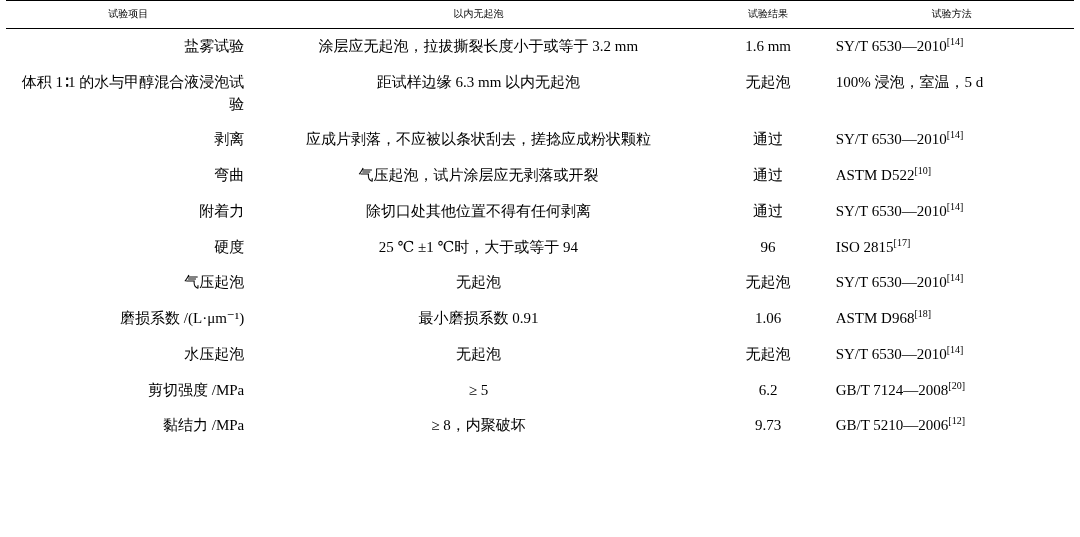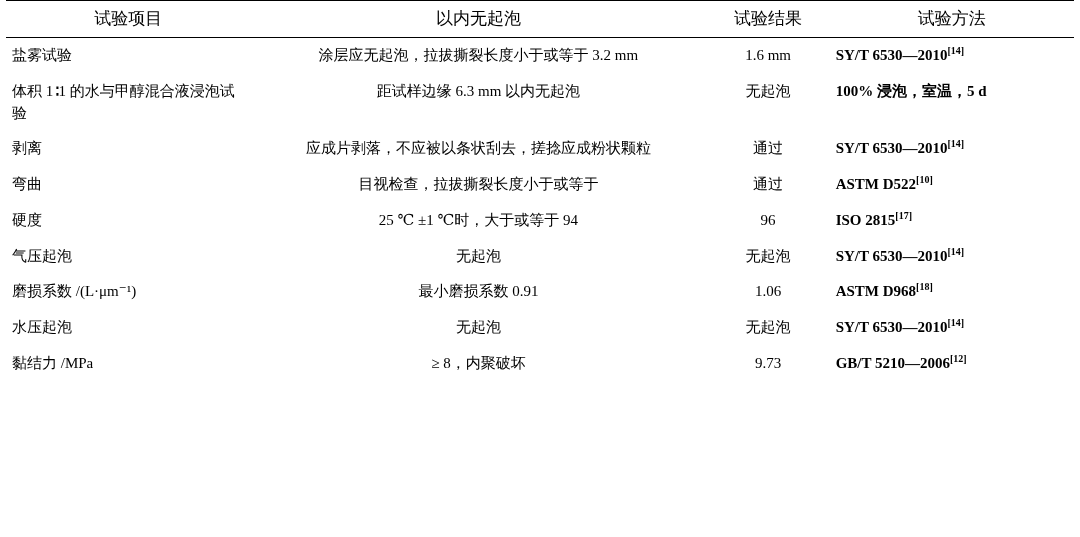--- a/index.html
+++ b/index.html
@@ -19,41 +19,41 @@
     box-sizing: border-box;
     padding: 0 6px;
   }
   table.spec-table {
     width: 100%;
     border-collapse: collapse;
     table-layout: fixed;
   }
   table.spec-table thead th {
     font-weight: normal;
-    font-size: 17px;
+    font-size: 10px;
     padding: 6px 6px 7px 6px;
     text-align: center;
     vertical-align: middle;
   }
   .top-rule {
     border-top: 1.6px solid #000;
   }
   .mid-rule {
     border-top: 1px solid #000;
   }
   table.spec-table tbody td {
     font-size: 15px;
     padding: 7px 6px 7px 6px;
     vertical-align: top;
     line-height: 1.45;
   }
-  td.col-item { text-align: left; padding-left: 8px; }
+  td.col-item { text-align: right; padding-left: 8px; }
   td.col-spec { text-align: center; padding-left: 6px; }
   td.col-result { text-align: center; padding-left: 8px; }
-  td.col-method { text-align: left; padding-left: 6px; font-weight: bold; }
+  td.col-method { text-align: left; padding-left: 6px; }
 
   th.col-item { width: 230px; }
   th.col-spec { width: 440px; }
   th.col-result { width: 110px; }
   th.col-method { width: 230px; }
 
   sup {
     font-size: 10px;
     vertical-align: super;
     line-height: 0;
@@ -87,23 +87,29 @@
           <td class="col-method"><span class="ml">100% 浸泡，室温，5 d</span></td>
         </tr>
         <tr>
           <td class="col-item">剥离</td>
           <td class="col-spec">应成片剥落，不应被以条状刮去，搓捻应成粉状颗粒</td>
           <td class="col-result">通过</td>
           <td class="col-method"><span class="ml">SY/T 6530—2010</span><sup>[14]</sup></td>
         </tr>
         <tr>
           <td class="col-item">弯曲</td>
-          <td class="col-spec">目视检查，拉拔撕裂长度小于或等于</td>
+          <td class="col-spec">气压起泡，试片涂层应无剥落或开裂</td>
           <td class="col-result">通过</td>
           <td class="col-method"><span class="ml">ASTM D522</span><sup>[10]</sup></td>
+        </tr>
+        <tr>
+          <td class="col-item">附着力</td>
+          <td class="col-spec">除切口处其他位置不得有任何剥离</td>
+          <td class="col-result">通过</td>
+          <td class="col-method"><span class="ml">SY/T 6530—2010</span><sup>[14]</sup></td>
         </tr>
         <tr>
           <td class="col-item">硬度</td>
           <td class="col-spec">25 ℃ ±1 ℃时，大于或等于 94</td>
           <td class="col-result">96</td>
           <td class="col-method"><span class="ml">ISO 2815</span><sup>[17]</sup></td>
         </tr>
         <tr>
           <td class="col-item">气压起泡</td>
           <td class="col-spec">无起泡</td>
@@ -116,20 +122,26 @@
           <td class="col-result">1.06</td>
           <td class="col-method"><span class="ml">ASTM D968</span><sup>[18]</sup></td>
         </tr>
         <tr>
           <td class="col-item">水压起泡</td>
           <td class="col-spec">无起泡</td>
           <td class="col-result">无起泡</td>
           <td class="col-method"><span class="ml">SY/T 6530—2010</span><sup>[14]</sup></td>
         </tr>
         <tr>
+          <td class="col-item">剪切强度 /MPa</td>
+          <td class="col-spec">≥ 5</td>
+          <td class="col-result">6.2</td>
+          <td class="col-method"><span class="ml">GB/T 7124—2008</span><sup>[20]</sup></td>
+        </tr>
+        <tr>
           <td class="col-item">黏结力 /MPa</td>
           <td class="col-spec">≥ 8，内聚破坏</td>
           <td class="col-result">9.73</td>
           <td class="col-method"><span class="ml">GB/T 5210—2006</span><sup>[12]</sup></td>
         </tr>
       </tbody>
   </table>
 </div>
 
 </body></html>

